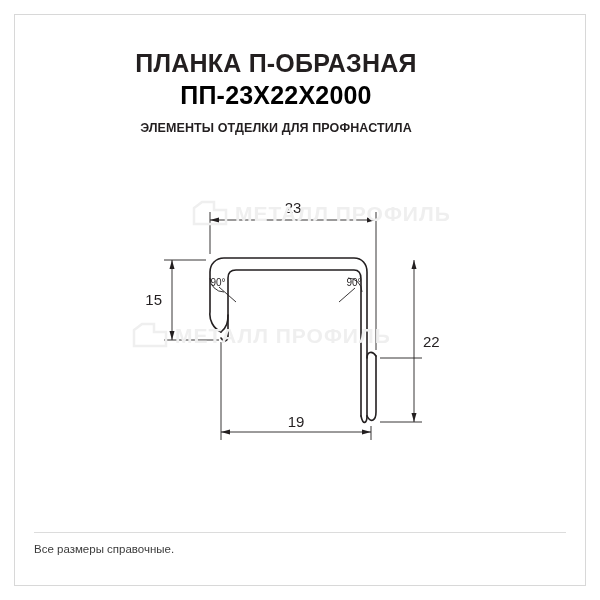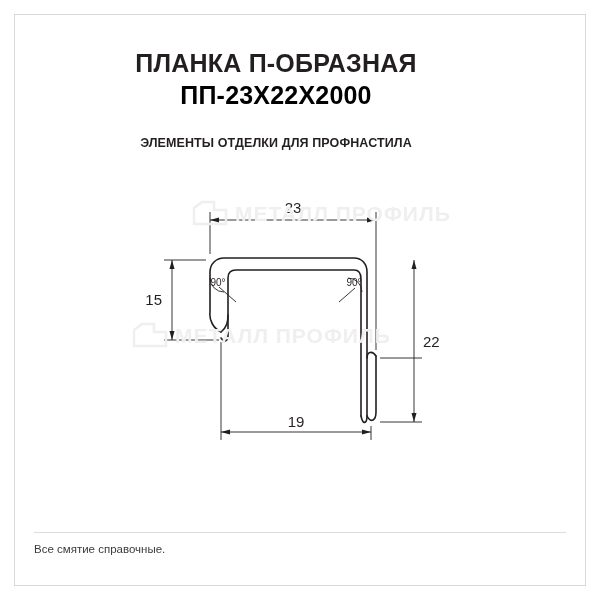--- a/index.html
+++ b/index.html
@@ -38,21 +38,21 @@
   }
   .title-2 {
     font-size: 25px;
     font-weight: bold;
     color: #000000;
     letter-spacing: 0.2px;
     line-height: 34px;
     white-space: nowrap;
   }
   .subtitle {
-    margin-top: 24px;
+    margin-top: 9px;
     font-size: 12.5px;
     font-weight: bold;
     color: #231f20;
     letter-spacing: 0.1px;
   }
   .drawing {
     position: absolute;
     left: 14px; top: 150px;
     width: 572px; height: 360px;
   }
@@ -211,16 +211,16 @@
         <path d="M 334 128 A 14 14 0 0 1 348 142"></path>
         <line x1="325" y1="152" x2="341" y2="138"></line>
       </g>
       <text class="ang-txt" x="340" y="136" text-anchor="middle">90°</text>
 
     </svg>
   </div>
 
   <div class="footer-divider"></div>
   <div class="footer">
-    <div>Все смятие справочные.</div>
+    <div>Все размеры справочные.</div>
   </div>
 
 </div>
 
 </body></html>

